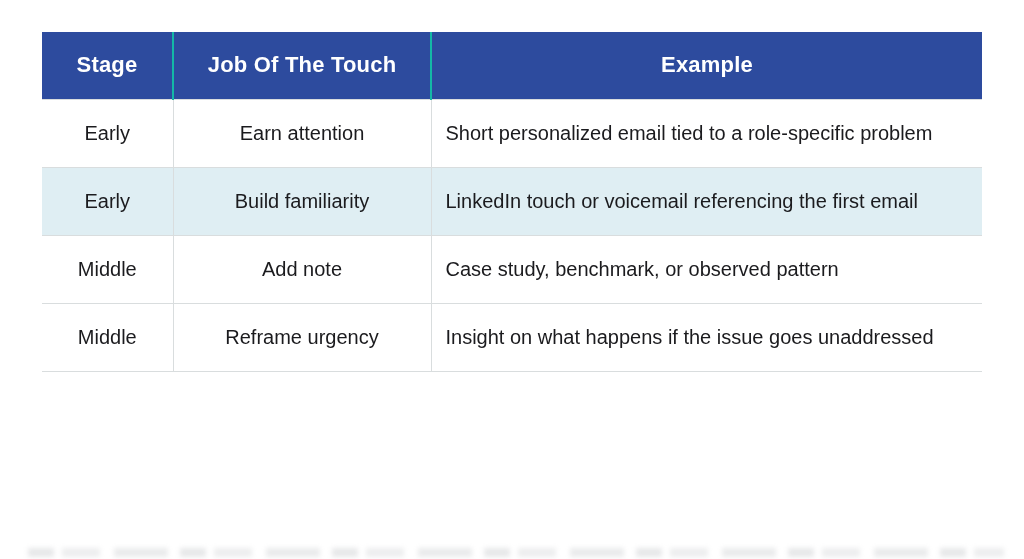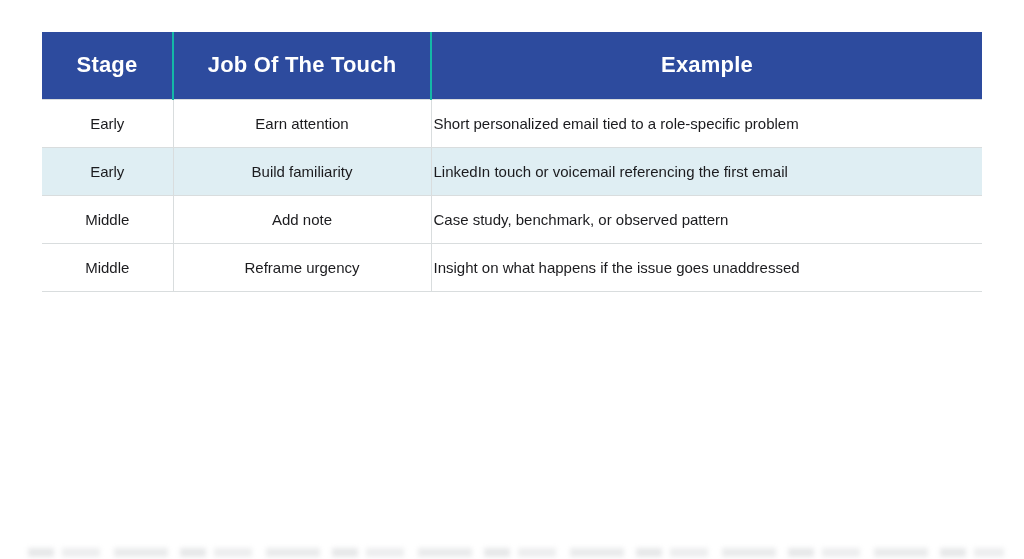--- a/index.html
+++ b/index.html
@@ -34,32 +34,32 @@
     color:var(--header-text);
     font-size:22px;
     font-weight:bold;
     height:67px;
     text-align:center;
     vertical-align:middle;
     letter-spacing:.2px;
   }
   .stage-table th + th{border-left:2px solid #14b8a6;}
   .stage-table td{
-    font-size:15px;
+    font-size:20px;
     color:var(--body-text);
-    height:48px;
+    height:68px;
     text-align:center;
     vertical-align:middle;
     background:var(--row-bg);
     border-top:1px solid var(--divider);
   }
   .stage-table td + td{border-left:1px solid var(--divider);}
   .stage-table td.example-cell{
     text-align:left;
-    padding-left:2px;
+    padding-left:14px;
     padding-right:8px;
   }
   .stage-table tr.highlight td{background:var(--row-alt-bg);}
   .stage-table tbody tr:last-child td{border-bottom:1px solid var(--divider);}
   
   .bottom-artifact{
     position:absolute;
     left:28px;
     right:20px;
     bottom:2px;

